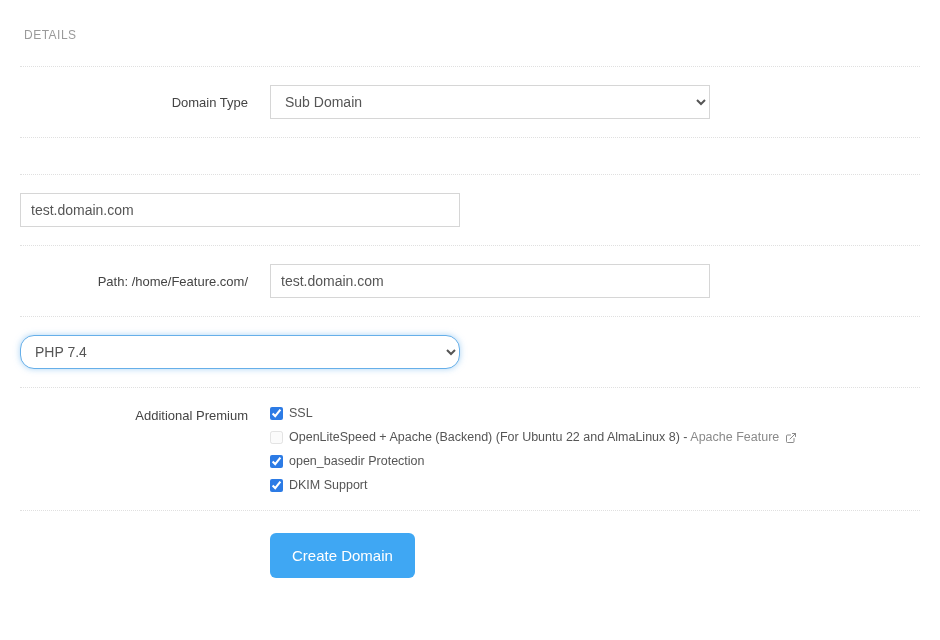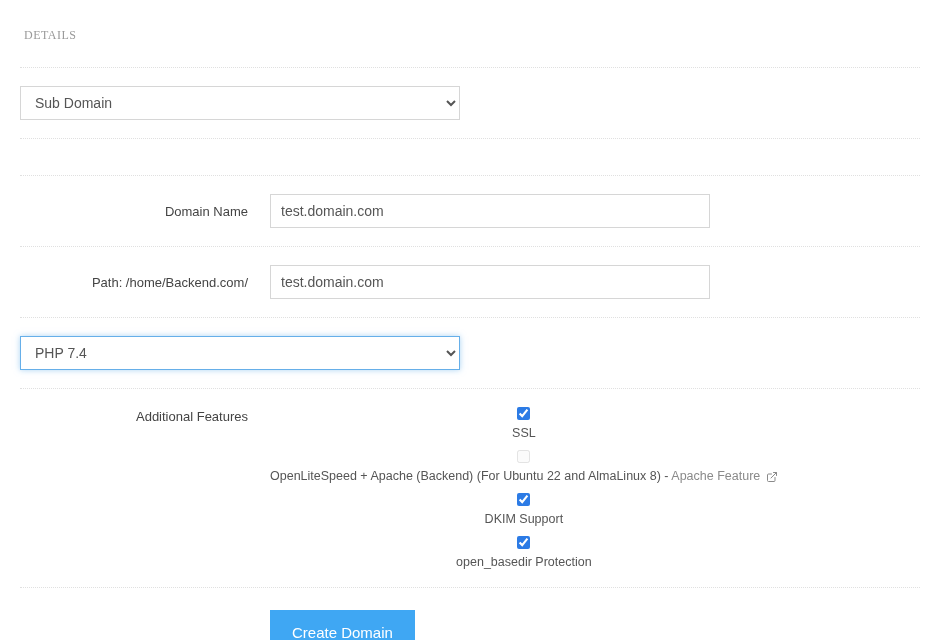--- a/index.html
+++ b/index.html
@@ -11,21 +11,20 @@
       padding: 10px 20px 20px 20px;
       font-size: 13px;
       color: #333;
     }
     .panel-title {
       color: #9a9a9a;
       font-size: 12px;
       letter-spacing: 0.5px;
       padding: 18px 0 24px 4px;
       font-weight: 400;
-      font-family: Liberation Serif, serif;
     }
     .form-row {
       display: flex;
       align-items: center;
       border-bottom: 1px dotted #e0e0e0;
       padding: 18px 0;
     }
     .panel-title + .form-row { border-top: 1px dotted #e0e0e0; }
     .form-row:first-of-type { border-top: 1px dotted #e0e0e0; }
     .label-col {
@@ -46,39 +45,39 @@
       padding: 0 10px;
       font-size: 14px;
       color: #555;
       background: #fff;
     }
     select { appearance: menulist; }
     .focused {
       border-color: #66afe9;
       box-shadow: 0 0 6px rgba(102,175,233,0.55);
       outline: none;
+      border-radius: 14px;
     }
     .features-row {
       display: flex;
       align-items: flex-start;
       border-bottom: 1px dotted #e0e0e0;
       padding: 18px 0 18px 0;
     }
     .checkbox-list {
       display: flex;
       flex-direction: column;
       gap: 10px;
       font-size: 12.5px;
       color: #555;
     }
     .checkbox-item {
       display: flex;
       align-items: center;
       gap: 6px;
-      flex-direction: column;
     }
     input[type="checkbox"] {
       width: 13px;
       height: 13px;
       accent-color: #2c7be5;
     }
     input[type="checkbox"][disabled] { opacity: 0.6; }
     .premium-link {
       color: #8a8a8a;
       text-decoration: none;
@@ -90,87 +89,87 @@
     .btn-row {
       padding: 22px 0 12px 250px;
     }
     .btn-primary {
       background: #3fa7f3;
       color: #fff;
       border: none;
       padding: 14px 22px;
       font-size: 15px;
       cursor: pointer;
-      border-radius: 0;
+      border-radius: 6px;
     }
     .label-features { padding-top: 2px; }
   </style>
 </head>
 <body>
 
 <div class="panel-title">DETAILS</div>
 
 <div class="form-row" style="border-top:1px dotted #e0e0e0;">
+  <div class="label-col">Domain Type</div>
   <div class="input-col">
     <select>
       <option>Sub Domain</option>
     </select>
   </div>
 </div>
 
 <div class="form-row">
 </div>
 
 <div class="form-row">
-  <div class="label-col">Domain Name</div>
   <div class="input-col">
     <input type="text" value="test.domain.com" style="">
   </div>
 </div>
 
 <div class="form-row">
-  <div class="label-col">Path: /home/Backend.com/</div>
+  <div class="label-col">Path: /home/Feature.com/</div>
   <div class="input-col">
     <input type="text" value="test.domain.com" style="">
   </div>
 </div>
 
 <div class="form-row">
   <div class="input-col">
     <select class="focused">
       <option>PHP 7.4</option>
     </select>
   </div>
 </div>
 
 <div class="features-row">
-  <div class="label-col label-features">Additional Features</div>
+  <div class="label-col label-features">Additional Premium</div>
   <div class="checkbox-list">
     <label class="checkbox-item">
       <input type="checkbox" checked="" style="">
       <span>SSL</span>
     </label>
     <label class="checkbox-item">
       <input type="checkbox" disabled="" style="">
       <span>
         <span>OpenLiteSpeed + Apache (Backend) (For Ubuntu 22 and AlmaLinux 8) - </span><a href="#" class="premium-link"><span>Apache Feature</span>
           <svg width="12" height="12" viewBox="0 0 24 24" fill="none" stroke="#8a8a8a" stroke-width="2" stroke-linecap="round" stroke-linejoin="round">
               <path d="M18 13v6a2 2 0 0 1-2 2H5a2 2 0 0 1-2-2V8a2 2 0 0 1 2-2h6"></path>
               <polyline points="15 3 21 3 21 9"></polyline>
               <line x1="10" y1="14" x2="21" y2="3"></line>
             </svg>
         </a>
       </span>
     </label>
     <label class="checkbox-item">
       <input type="checkbox" checked="" style="">
-      <span>DKIM Support</span>
+      <span>open_basedir Protection</span>
     </label>
     <label class="checkbox-item">
       <input type="checkbox" checked="" style="">
-      <span>open_basedir Protection</span>
+      <span>DKIM Support</span>
     </label>
   </div>
 </div>
 
 <div class="btn-row">
   <button class="btn-primary">Create Domain</button>
 </div>
 
 </body></html>

